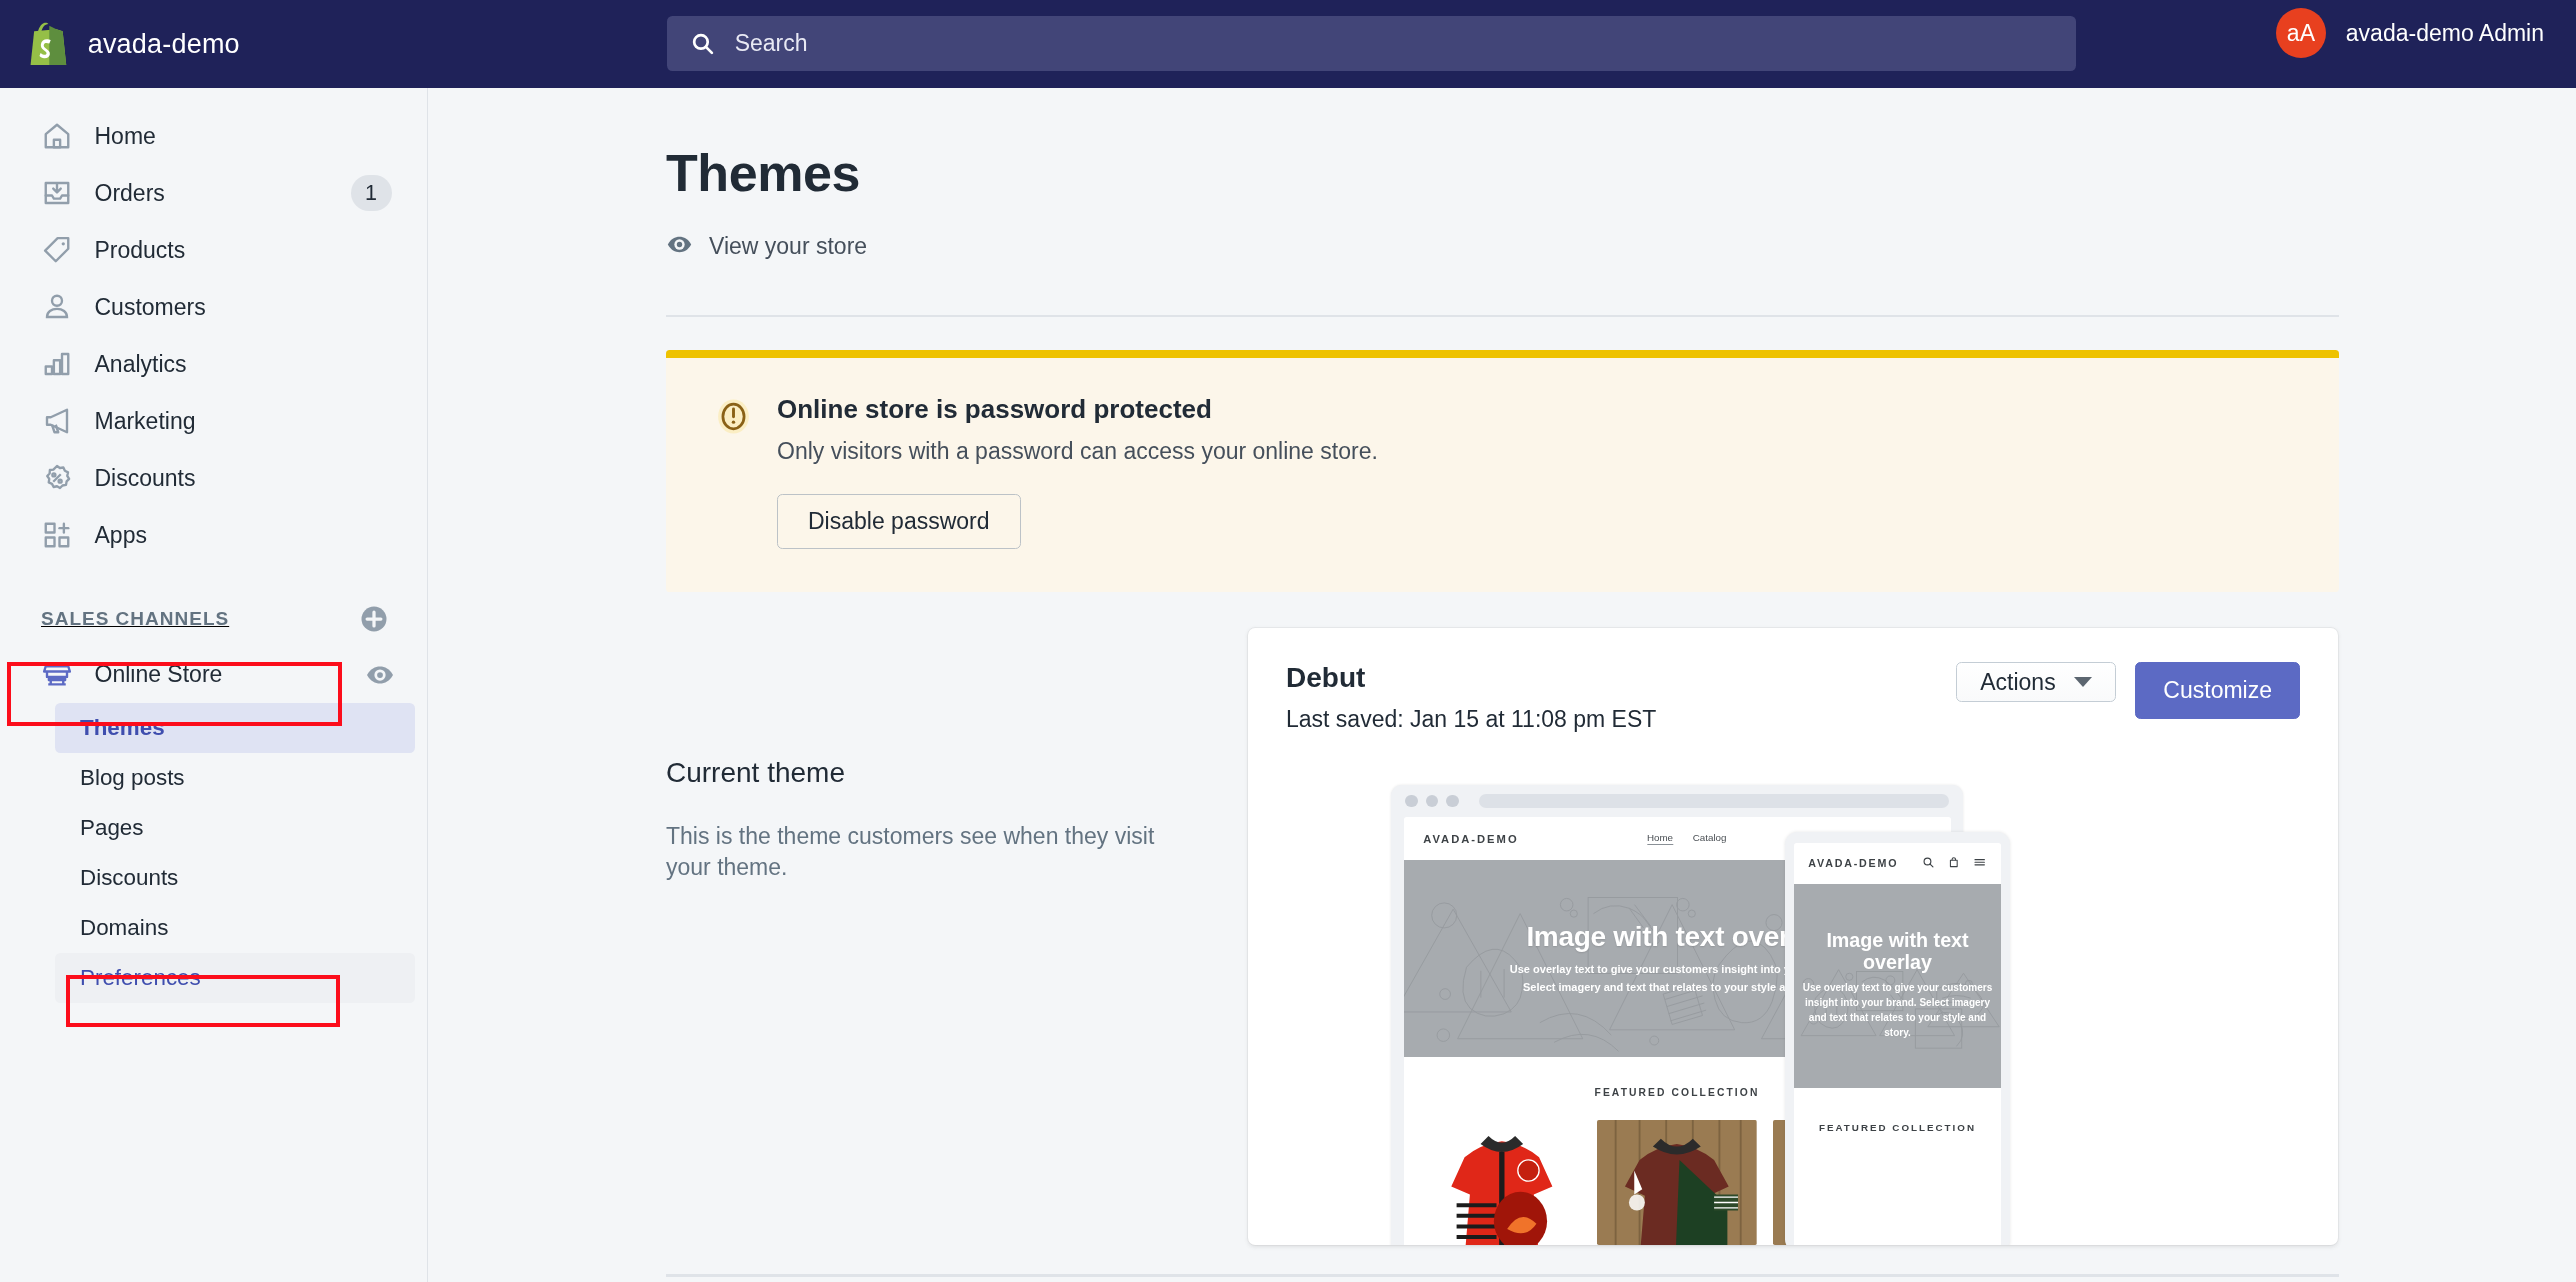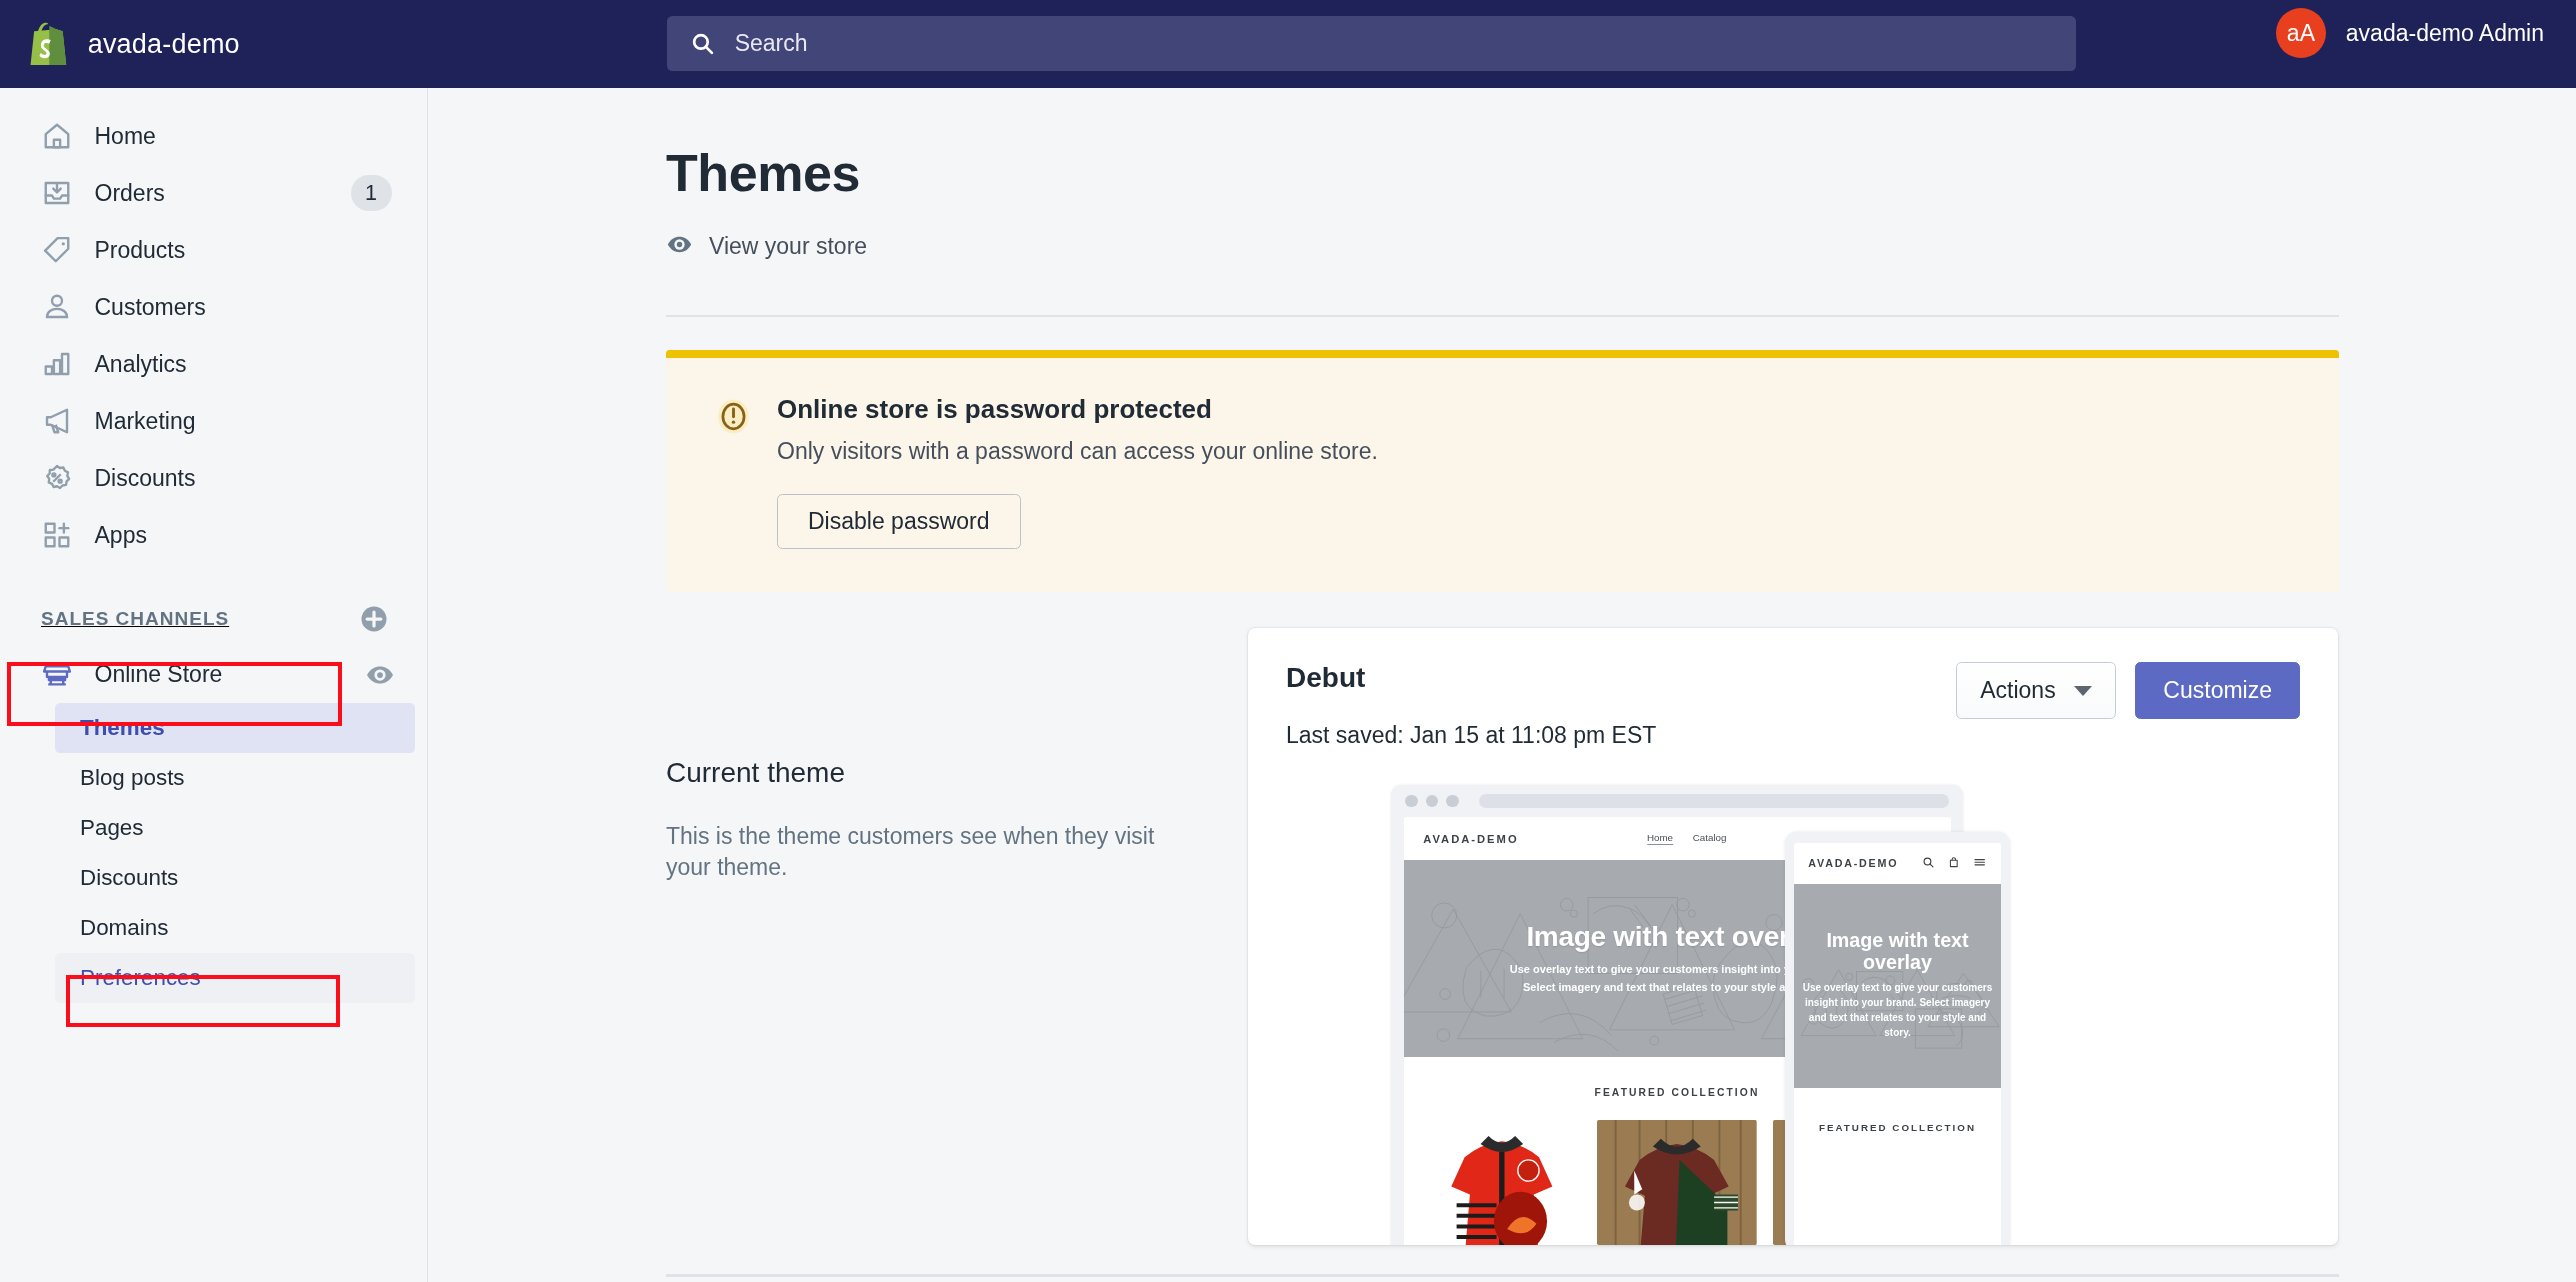--- a/index.html
+++ b/index.html
@@ -191,25 +191,25 @@
     background: #ffffff;
     border-radius: 7.2px;
     box-shadow: 0 0 0 0.9px rgba(63,63,68,.05), 0 1.8px 4.5px rgba(63,63,68,.12);
     overflow: hidden;
   }
   .theme-card-head {
     display: flex; align-items: flex-start;
     padding: 34px 38px 0 38px;
   }
   .theme-name { font-size: 28px; font-weight: bold; color: #212b36; }
-  .theme-saved { font-size: 23px; color: #212b36; margin-top: 28px; }
+  .theme-saved { font-size: 23px; color: #212b36; margin-top: 12px; }
   .card-actions { margin-left: auto; display: flex; gap: 19.7px; }
   .btn-actions {
     display: flex; align-items: center; gap: 18px;
-    height: 57px; padding: 0 23px;
+    height: 40px; padding: 0 23px;
     background: linear-gradient(180deg,#ffffff,#f9fafb);
     border: 1.8px solid #c4cdd5; border-radius: 5.4px;
     font-size: 23px; color: #212b36; cursor: pointer;
     font-family: "Liberation Sans", sans-serif;
   }
   .caret { width:0;height:0;border-left:9.8px solid transparent;border-right:9.8px solid transparent;border-top:10.7px solid #5c6670; }
   .btn-customize {
     display: flex; align-items: center; justify-content: center;
     height: 57px; padding: 0 27px;
     background: #5c6ac4; border: 1.8px solid #5c6ac4; border-radius: 5.4px;

